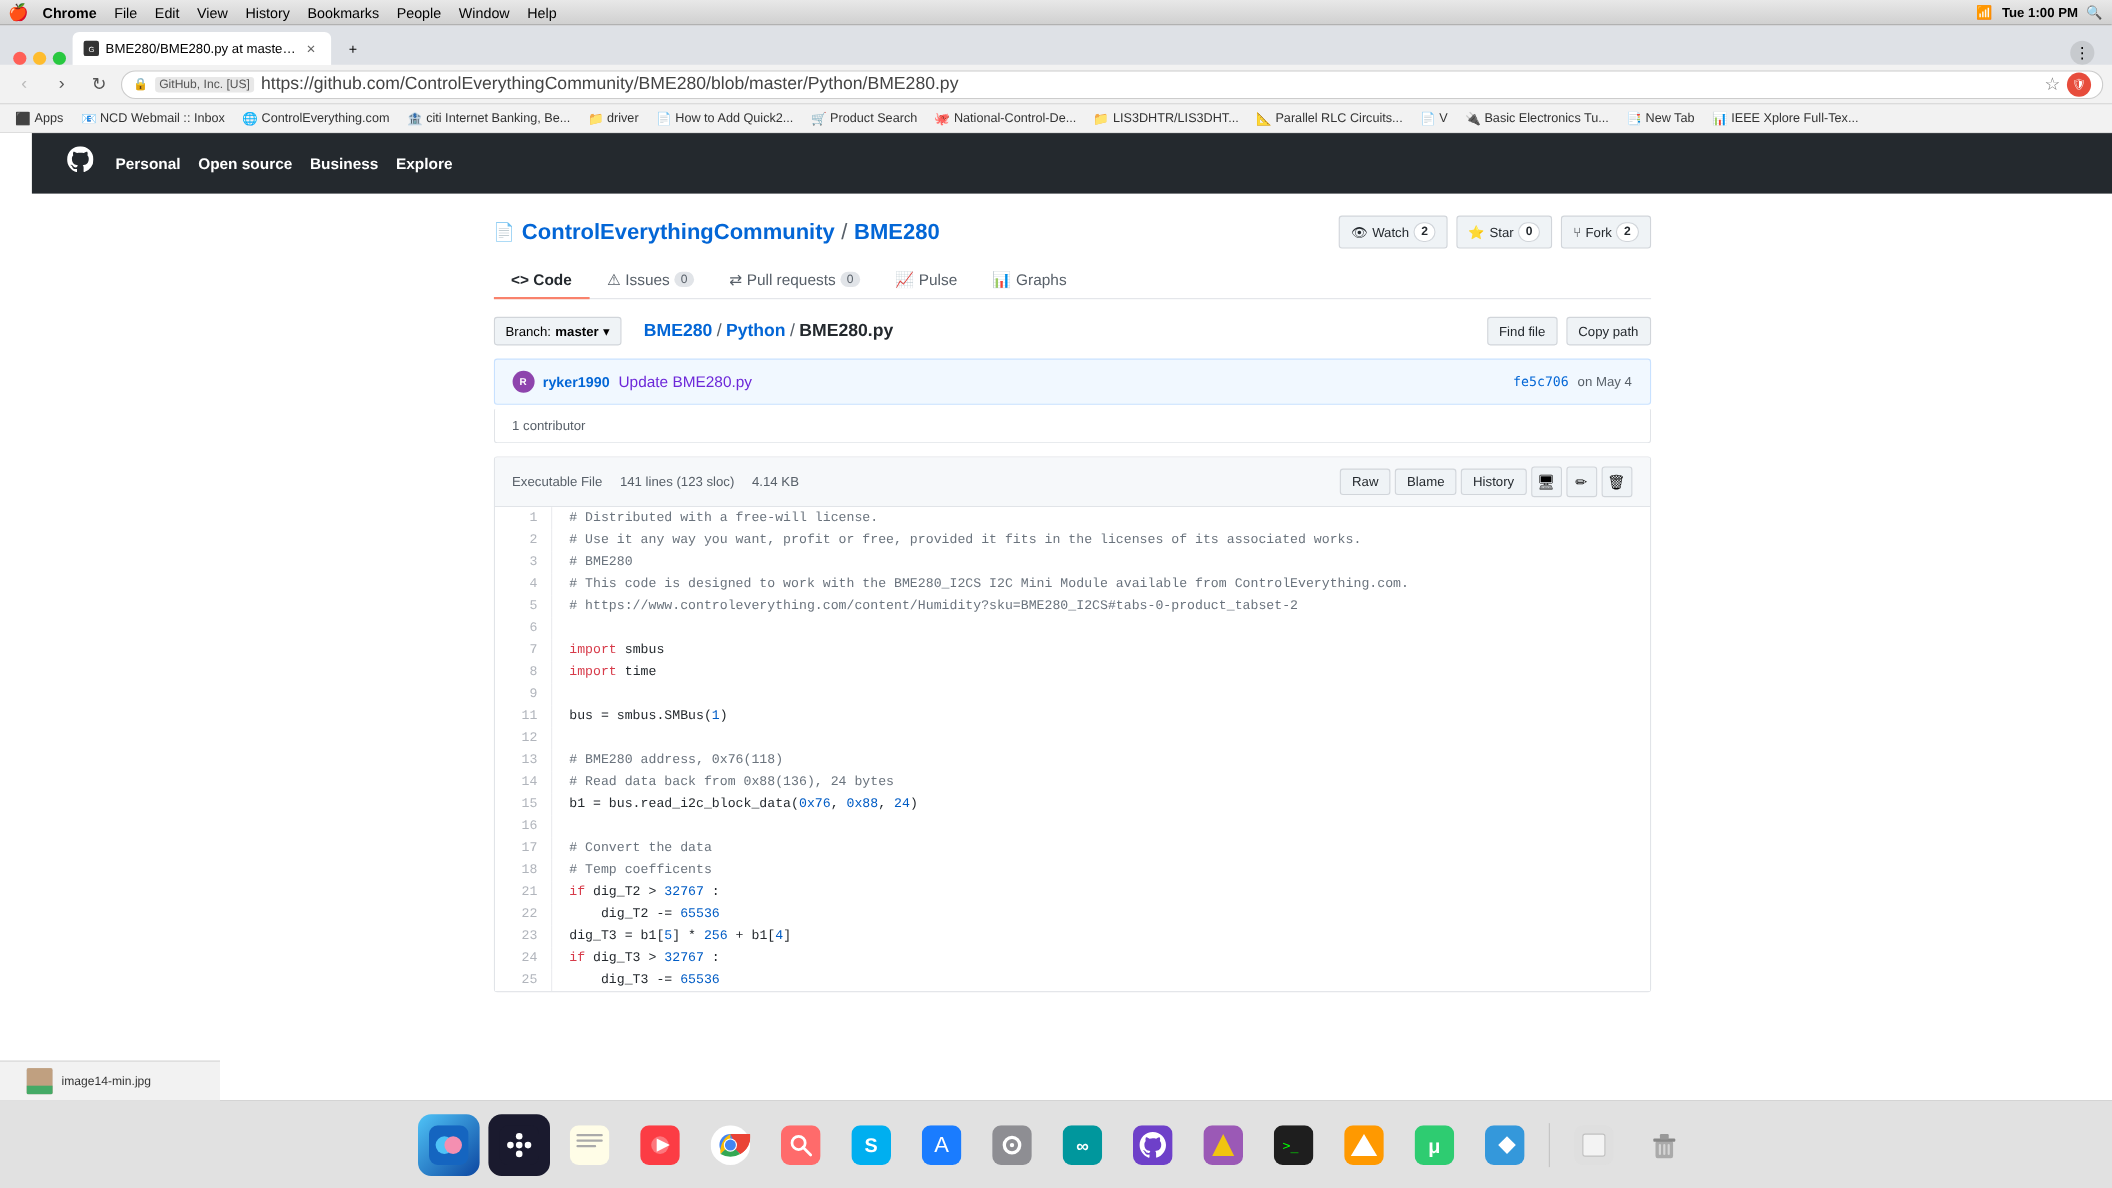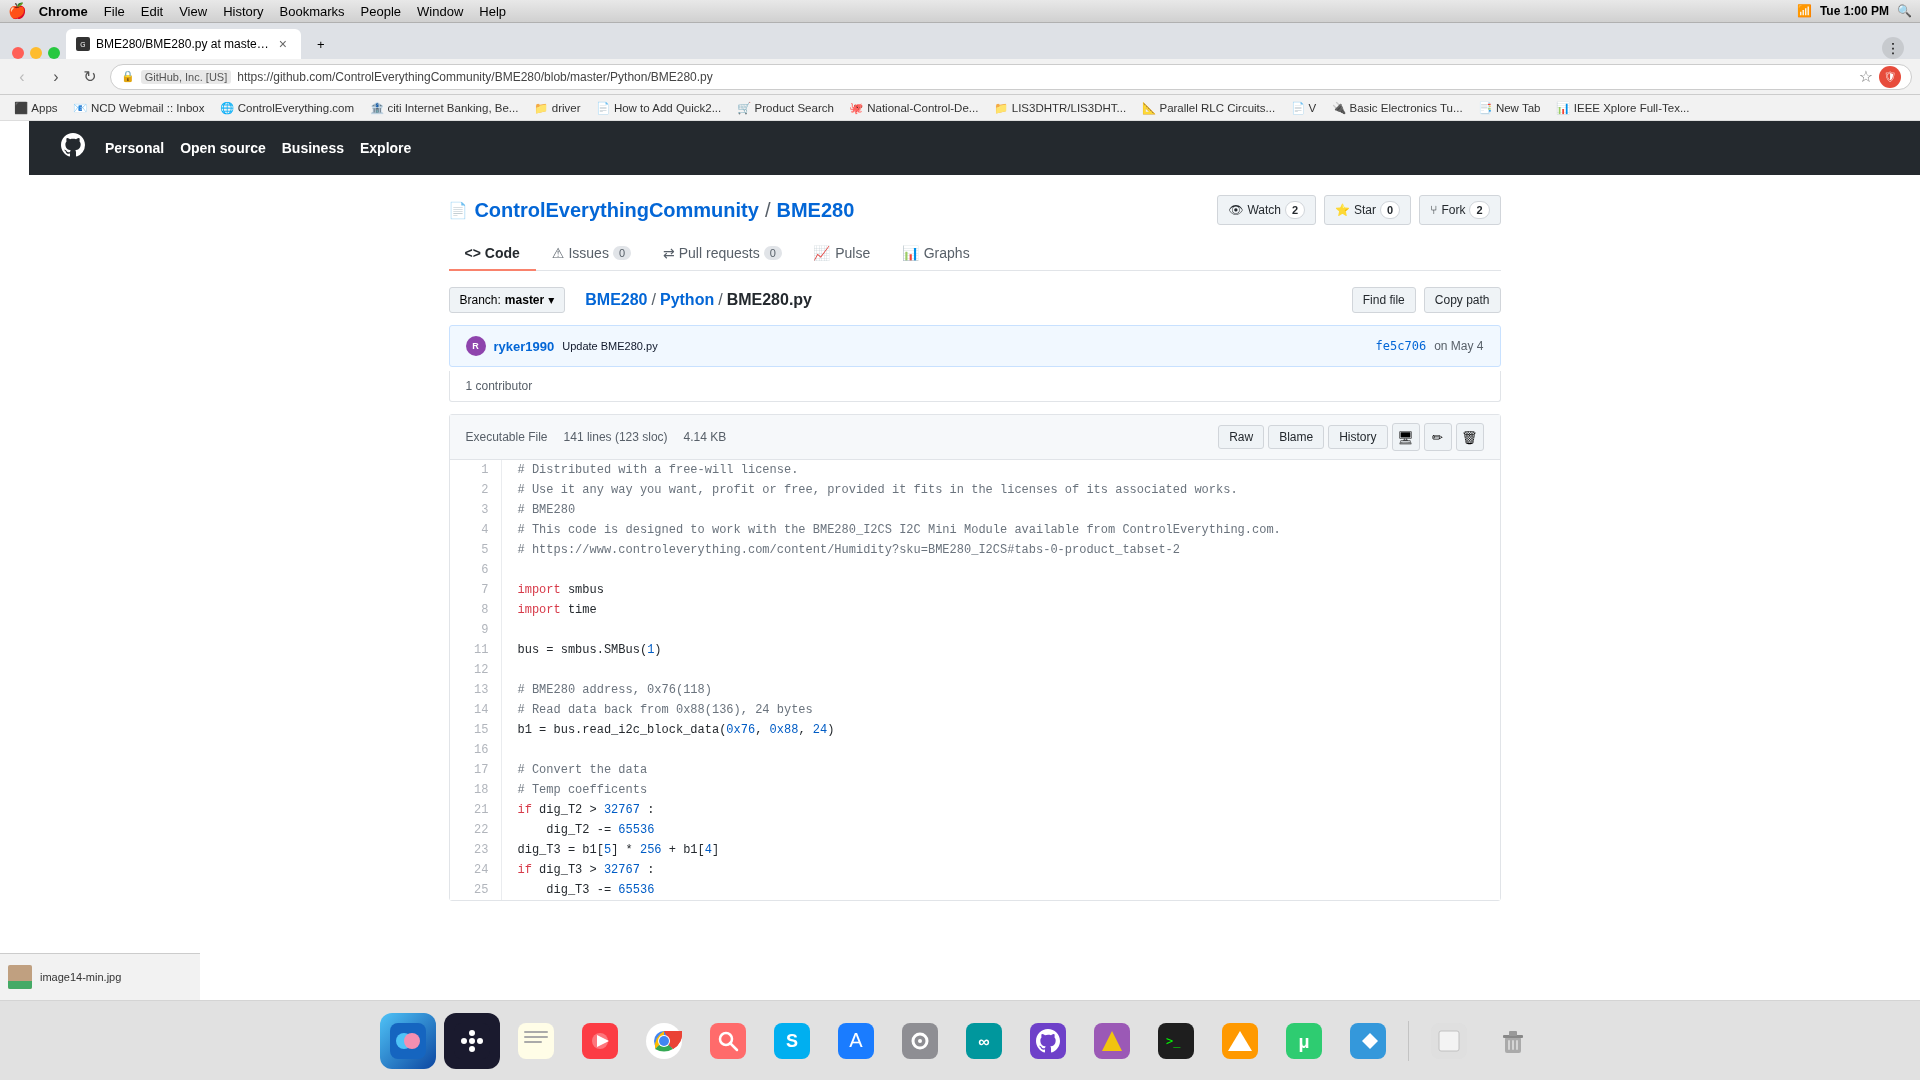--- a/index.html
+++ b/index.html
@@ -87,21 +87,21 @@
       border-radius: 13px;
       display: flex;
       align-items: center;
       padding: 0 10px;
       gap: 6px;
       font-size: 12px;
       color: #333;
     }
     .address-bar .lock-icon { color: #27ae60; font-size: 11px; }
     .address-bar .domain-badge { color: #555; font-size: 11px; background: #e8e8e8; padding: 1px 4px; border-radius: 3px; }
-    .address-bar .url-text { flex: 1; color: #444; font-size: 12px; }
+    .address-bar .url-text { flex: 1; color: #444; font-size: 16px; }
     .star-btn { font-size: 16px; color: #777; cursor: pointer; }
     .shield-btn { width: 22px; height: 22px; background: #e74c3c; border-radius: 50%; display: flex; align-items: center; justify-content: center; color: white; font-size: 11px; cursor: pointer; }
 
     
     .bookmarks-bar {
       height: 26px;
       background: #f2f2f2;
       border-bottom: 1px solid #ddd;
       display: flex;
       align-items: center;
@@ -289,21 +289,21 @@
       border-radius: 3px;
       padding: 10px 16px;
       display: flex;
       align-items: center;
       justify-content: space-between;
       margin-bottom: 4px;
     }
     .commit-left { display: flex; align-items: center; gap: 8px; }
     .avatar { width: 20px; height: 20px; border-radius: 50%; background: #8e44ad; display: flex; align-items: center; justify-content: center; color: white; font-size: 9px; font-weight: bold; }
     .commit-author { color: #0366d6; font-weight: 600; font-size: 13px; }
-    .commit-msg { font-size: 11px; color: #0f172a; }
+    .commit-msg { font-size: 14px; color: #6d28d9; }
     .commit-right { display: flex; align-items: center; gap: 8px; font-size: 12px; color: #586069; text-align: right; }
     .commit-hash { color: #0366d6; font-family: monospace; }
 
     
     .contributors-bar {
       background: #fff;
       border: 1px solid #e1e4e8;
       border-top: none;
       border-radius: 0 0 3px 3px;
       padding: 8px 16px;
@@ -403,25 +403,25 @@
     }
     .dock-separator { width: 1px; height: 40px; background: rgba(150,150,150,0.4); margin: 0 4px; }
 
     
     .download-bar {
       position: fixed;
       bottom: 80px;
       left: 0;
       background: #f2f2f2;
       border-top: 1px solid #ccc;
-      height: 47px;
+      height: 36px;
       width: 200px;
       display: flex;
       align-items: center;
-      padding: 0 8px;
+      padding: 0 24px;
       font-size: 11px;
       color: #333;
       gap: 8px;
     }
     .download-thumb { width: 24px; height: 24px; background: #ddd; border-radius: 2px; overflow: hidden; }
 
     
     .time-display { font-size: 12px; font-weight: 600; }
   </style>
 </head>

